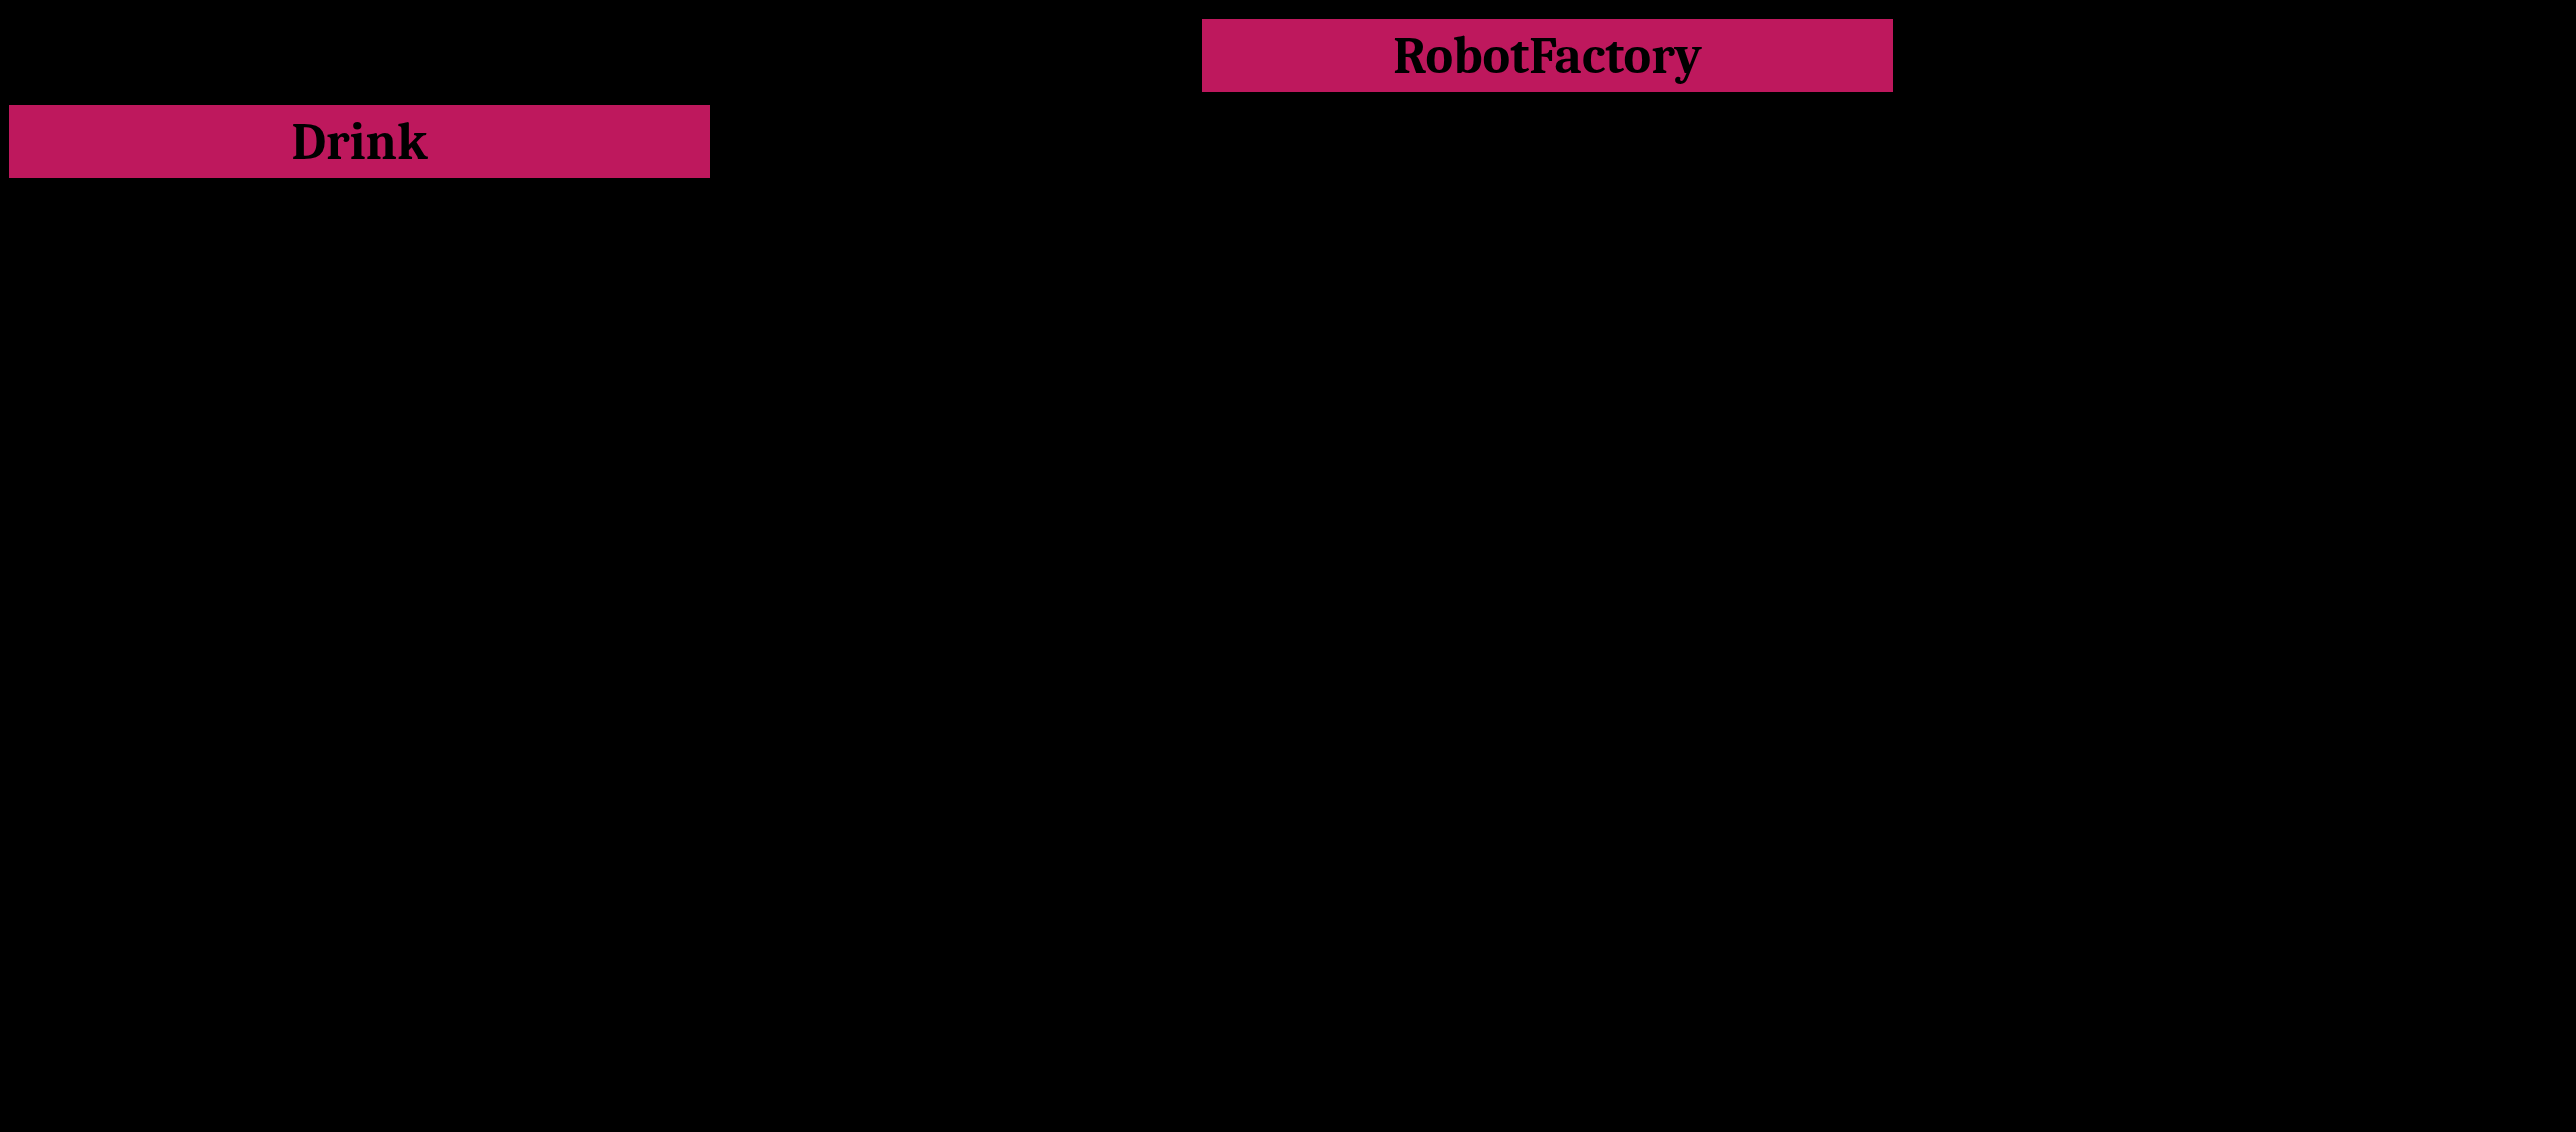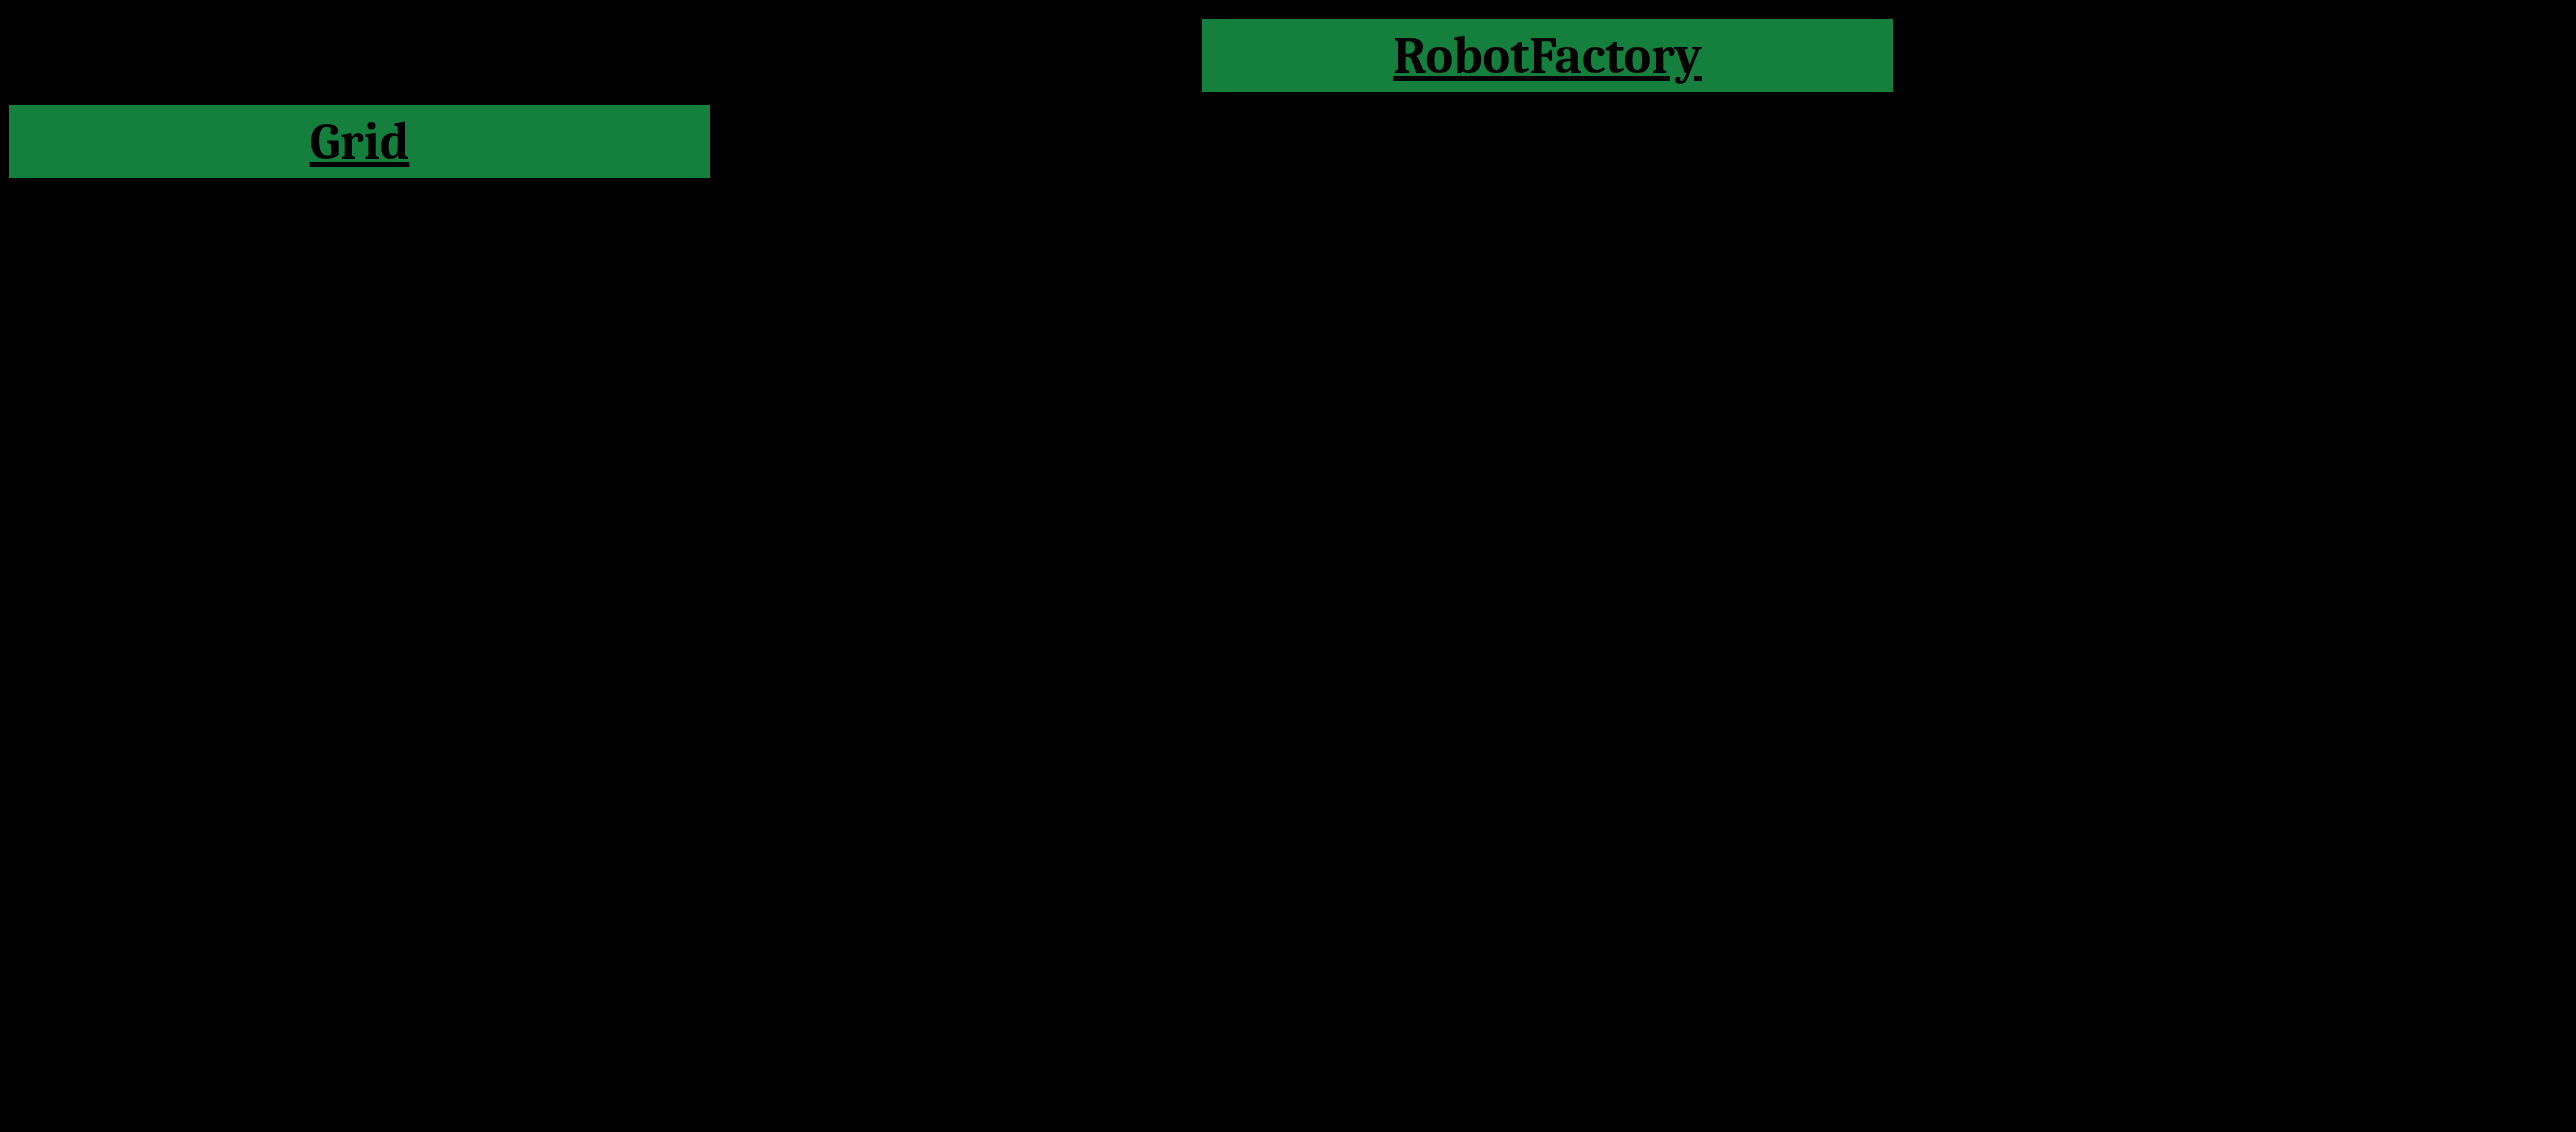--- a/index.html
+++ b/index.html
@@ -12,40 +12,39 @@
     color: #000000;
     overflow: hidden;
   }
   .canvas {
     position: relative;
     width: 2576px;
     height: 1132px;
   }
   .class-title {
     position: absolute;
-    background: #15803d;
+    background: #be185d;
     border: 2.8px solid #000000;
     text-align: center;
     font-weight: bold;
     box-sizing: border-box;
     display: flex;
     align-items: center;
     justify-content: center;
     font-size: 52px;
     line-height: 1;
-    text-decoration: underline;
   }
 </style>
 </head>
 <body>
 
 <div class="canvas">
 
   <div class="class-title" style="left: 7px; top: 103px; width: 705px; height: 77px;">
-    <span>Grid</span>
+    <span>Drink</span>
   </div>
 
   <div class="class-title" style="left: 1200px; top: 17px; width: 695px; height: 77px;">
     <span>RobotFactory</span>
   </div>
 
 
 
 </div>
 

